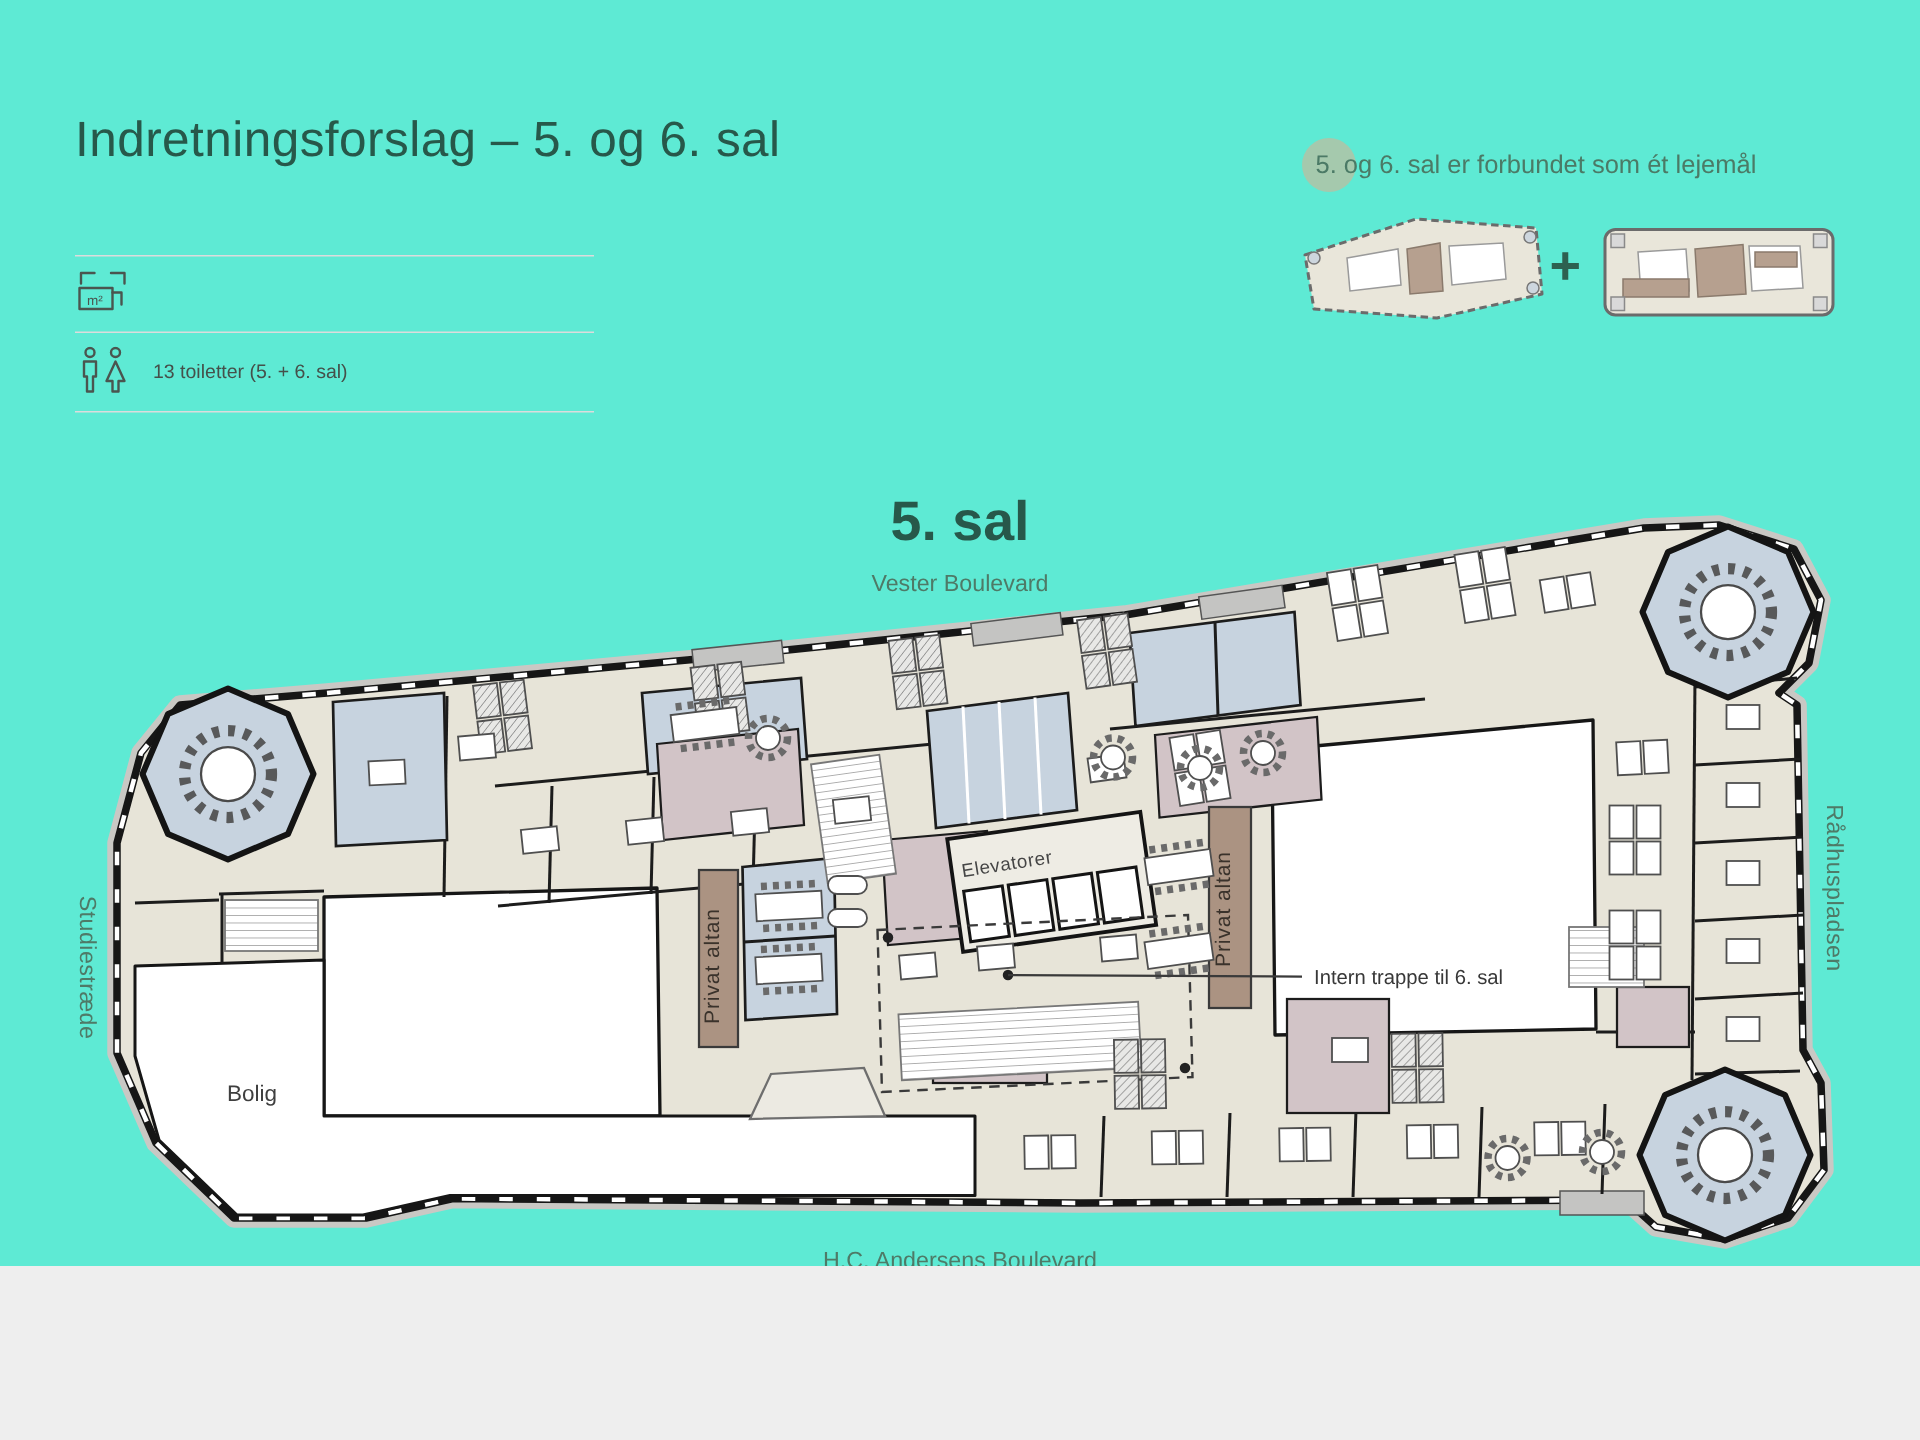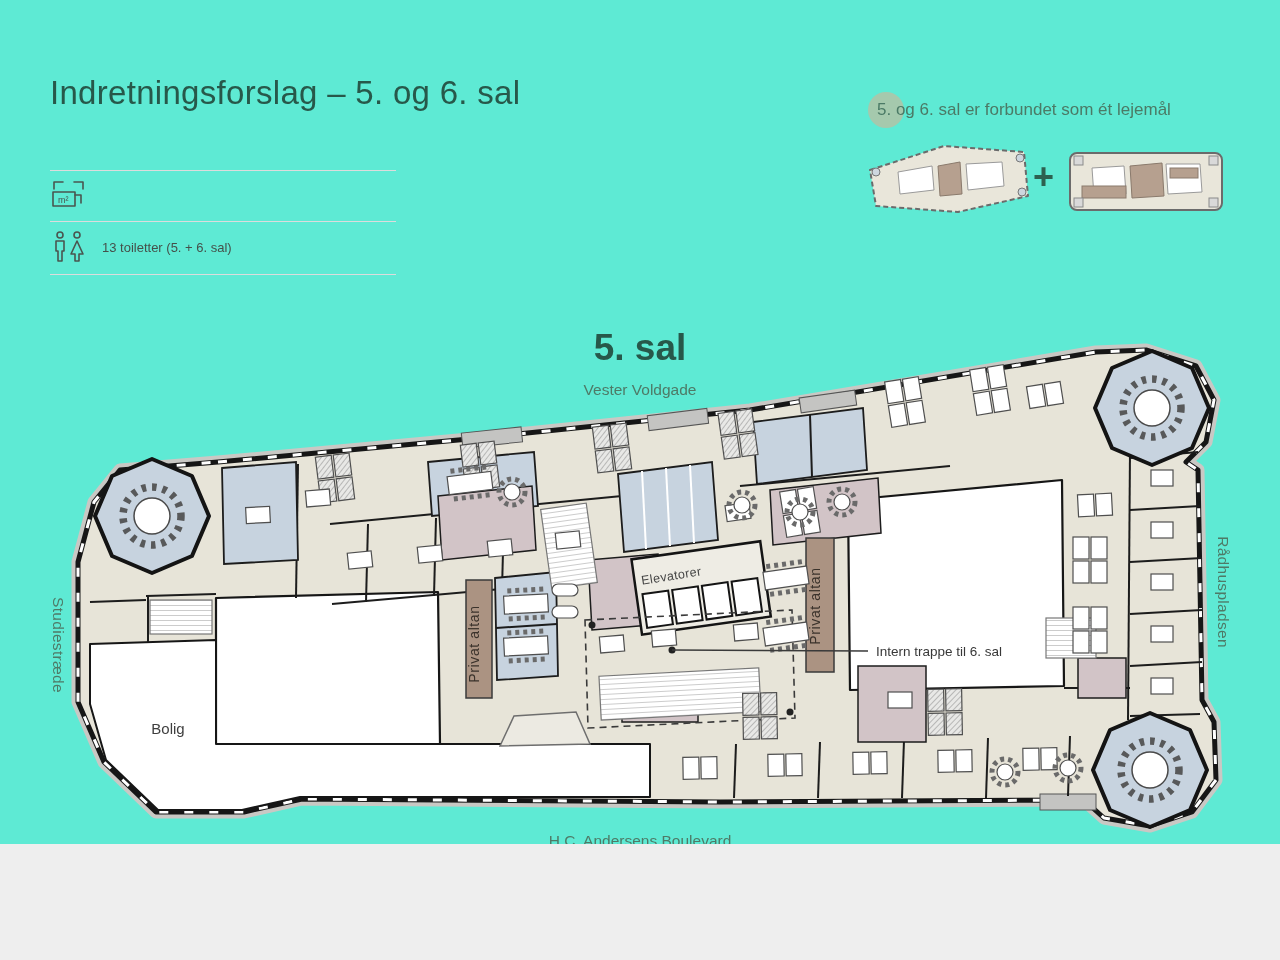--- a/index.html
+++ b/index.html
@@ -125,21 +125,21 @@
     <polygon class="thumbbrown" points="64,20 96,17 98,50 66,52"></polygon>
     <rect class="thumbbrown" x="16" y="40" width="44" height="12"></rect>
     <rect class="thumbbrown" x="104" y="22" width="28" height="10"></rect>
     <rect x="8" y="10" width="9" height="9" fill="#d9d9d9" stroke="#8a8a8a"></rect>
     <rect x="143" y="10" width="9" height="9" fill="#d9d9d9" stroke="#8a8a8a"></rect>
     <rect x="8" y="52" width="9" height="9" fill="#d9d9d9" stroke="#8a8a8a"></rect>
     <rect x="143" y="52" width="9" height="9" fill="#d9d9d9" stroke="#8a8a8a"></rect>
   </svg>
 
   <div class="floor-label">5. sal</div>
-  <div class="street-top">Vester Voldgade</div>
+  <div class="street-top">Vester Boulevard</div>
   <div class="street-bottom">H.C. Andersens Boulevard</div>
 
   <svg class="plan" width="1280" height="960" viewBox="0 0 1280 960">
     <defs>
       <pattern id="hatch" width="4" height="4" patternUnits="userSpaceOnUse" patternTransform="rotate(45)">
         <rect width="4" height="4" fill="#e8e8e6"></rect>
         <line x1="0" y1="0" x2="0" y2="4" stroke="#8f8f8f" stroke-width="1.1"></line>
       </pattern>
       <pattern id="stairp" width="6" height="5" patternUnits="userSpaceOnUse">
         <rect width="6" height="5" fill="#ffffff"></rect>

